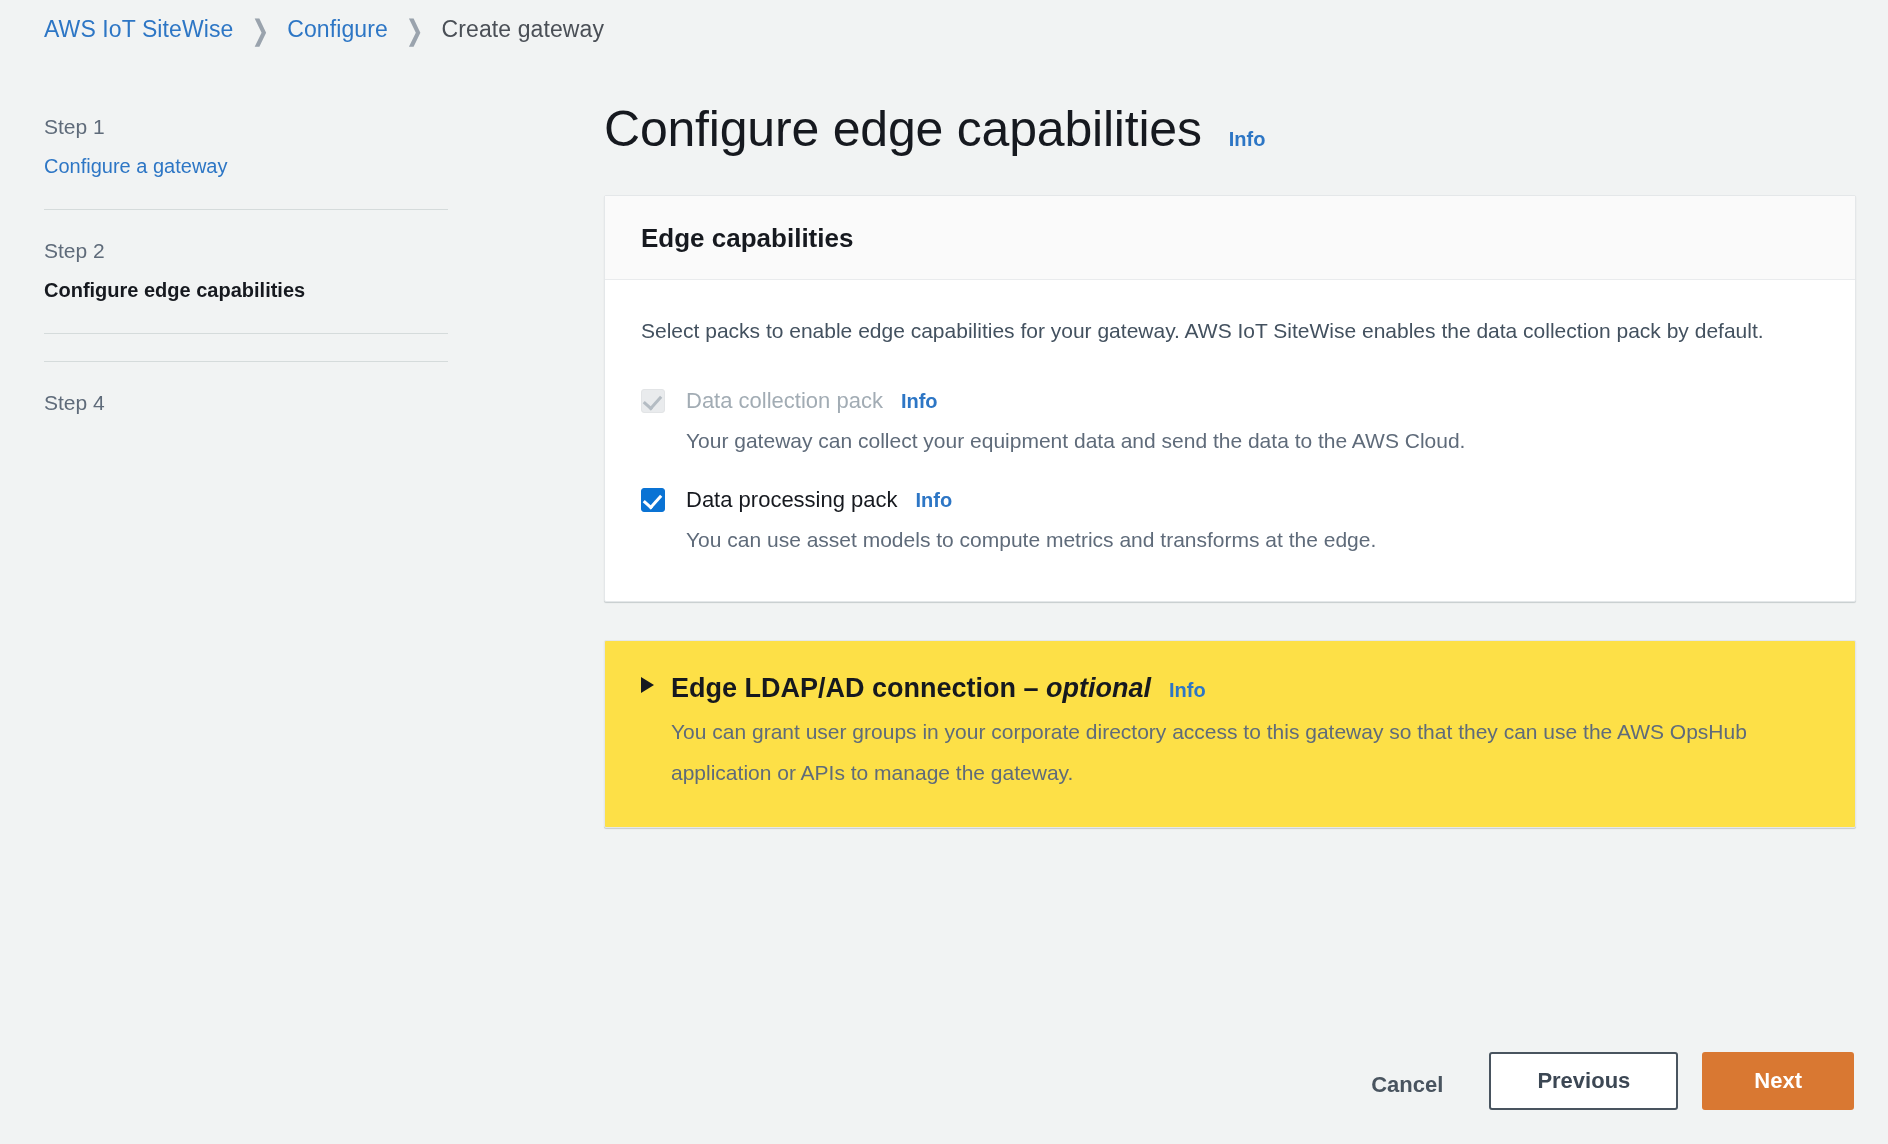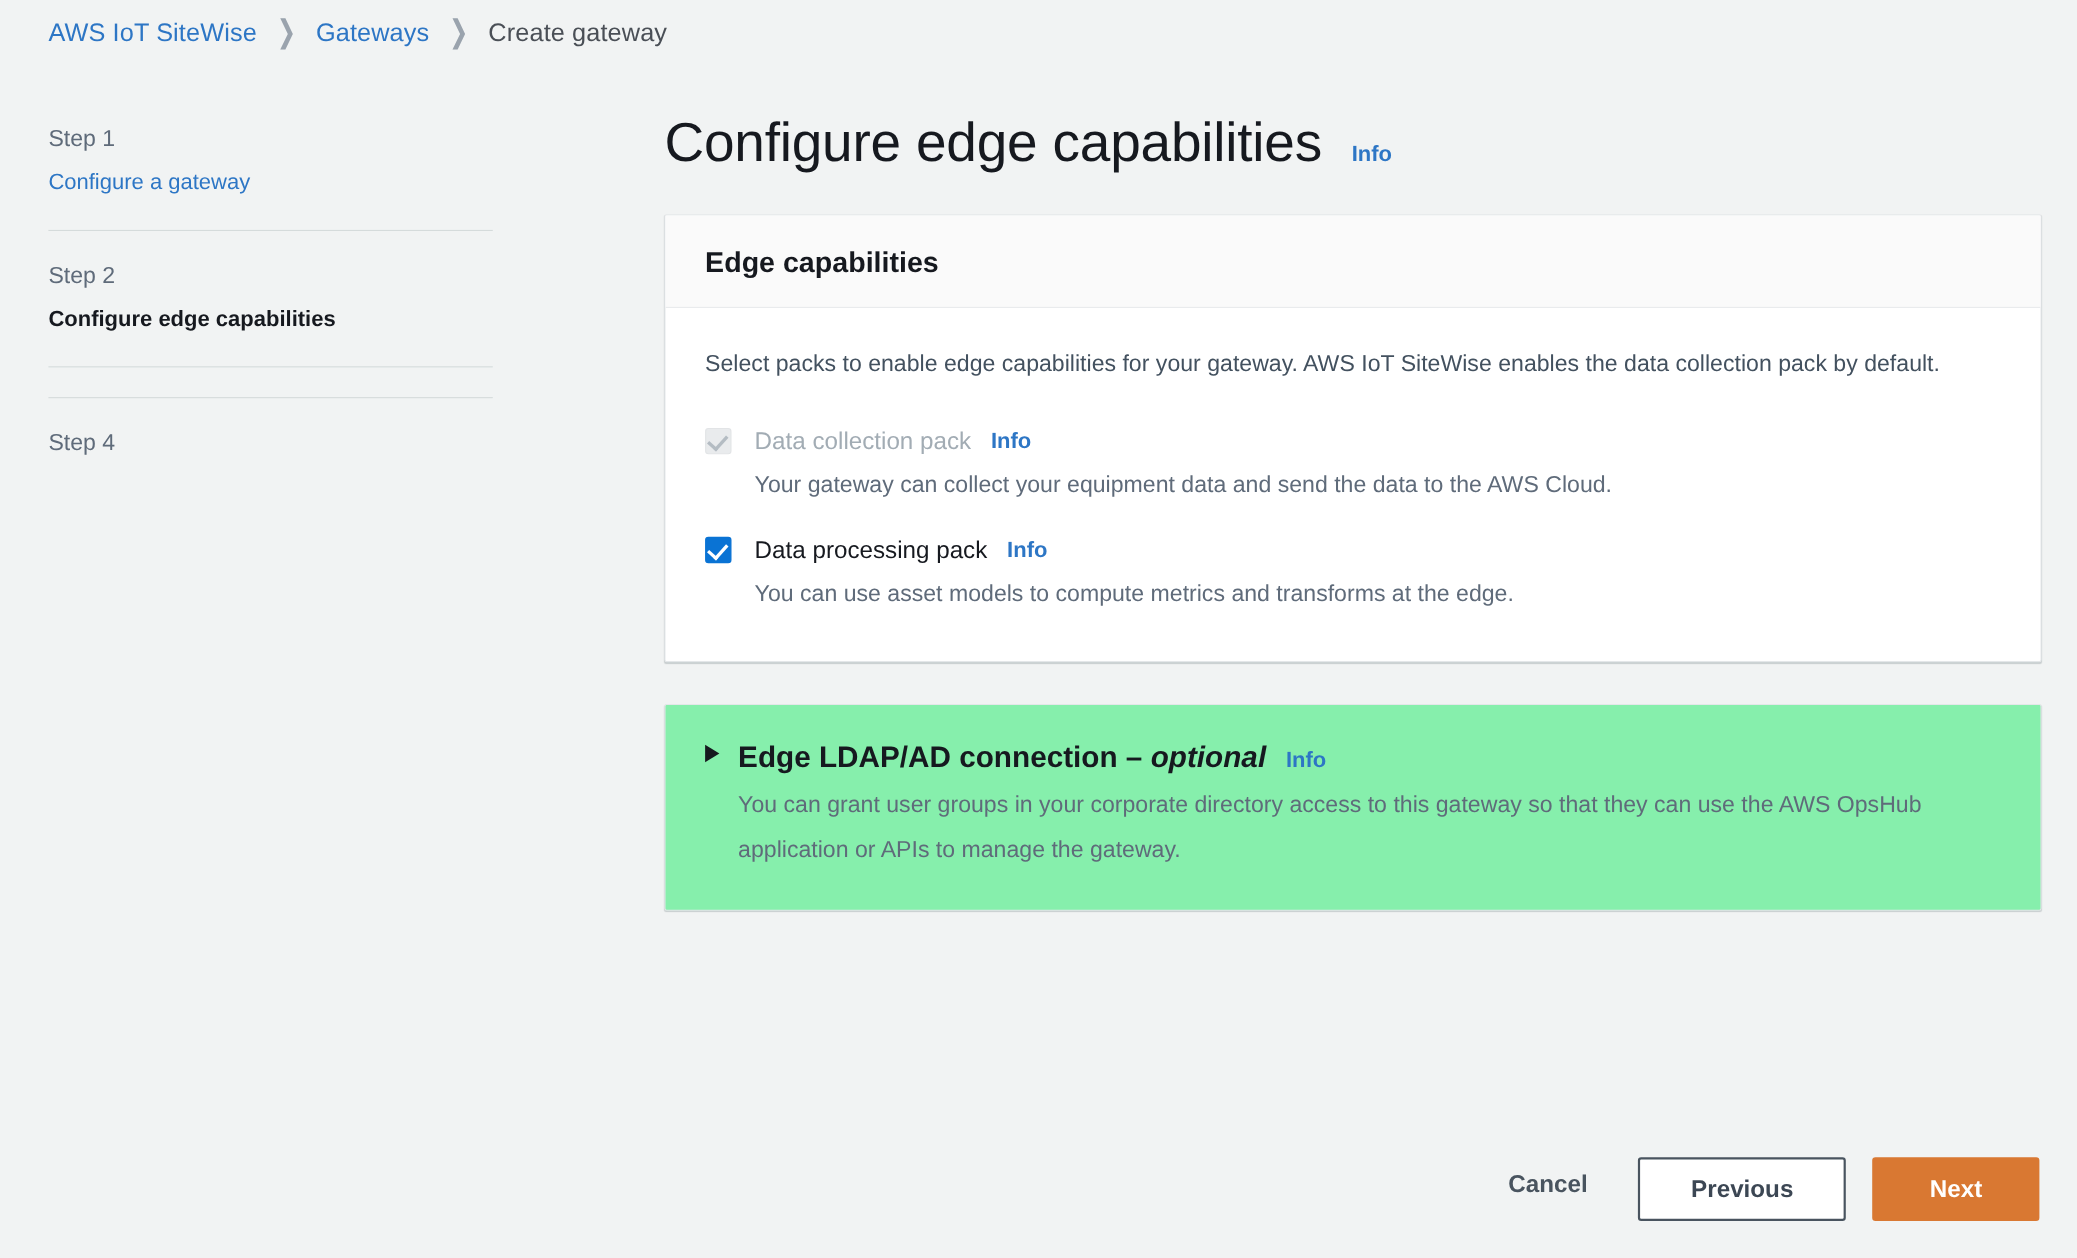--- a/index.html
+++ b/index.html
@@ -204,21 +204,21 @@
     font-size: 21px;
     color: #5f6b7a;
     line-height: 30px;
     margin: 11px 0 0 45px;
   }
 
   .card-gap { height: 38px; }
 
   
   .card.expandable {
-    background: #86efac;
+    background: #fde047;
   }
   .expand-body {
     padding: 30px 36px 34px 36px;
   }
   .expand-head {
     display: flex;
     align-items: baseline;
   }
   .caret {
     width: 0;
@@ -250,21 +250,21 @@
     margin: 6px 0 0 30px;
     max-width: 1130px;
   }
 
   
   .footer {
     position: absolute;
     right: 34px;
     top: 1052px;
     display: flex;
-    align-items: flex-start;
+    align-items: flex-end;
   }
   .btn {
     font-family: "Liberation Sans", sans-serif;
     font-size: 22px;
     font-weight: bold;
     border-radius: 3px;
     cursor: pointer;
     box-sizing: border-box;
     line-height: 1;
   }
@@ -290,21 +290,21 @@
   }
 </style>
 </head>
 <body>
 
 <div class="page">
 
   <nav class="breadcrumb">
     <span class="crumb-link">AWS IoT SiteWise</span>
     <span class="crumb-sep">❯</span>
-    <span class="crumb-link">Gateways</span>
+    <span class="crumb-link">Configure</span>
     <span class="crumb-sep">❯</span>
     <span class="crumb-current">Create gateway</span>
   </nav>
 
   <aside class="steps">
 
     <div class="step">
       <div class="step-num">Step 1</div>
       <div class="step-title link">Configure a gateway</div>
     </div>

